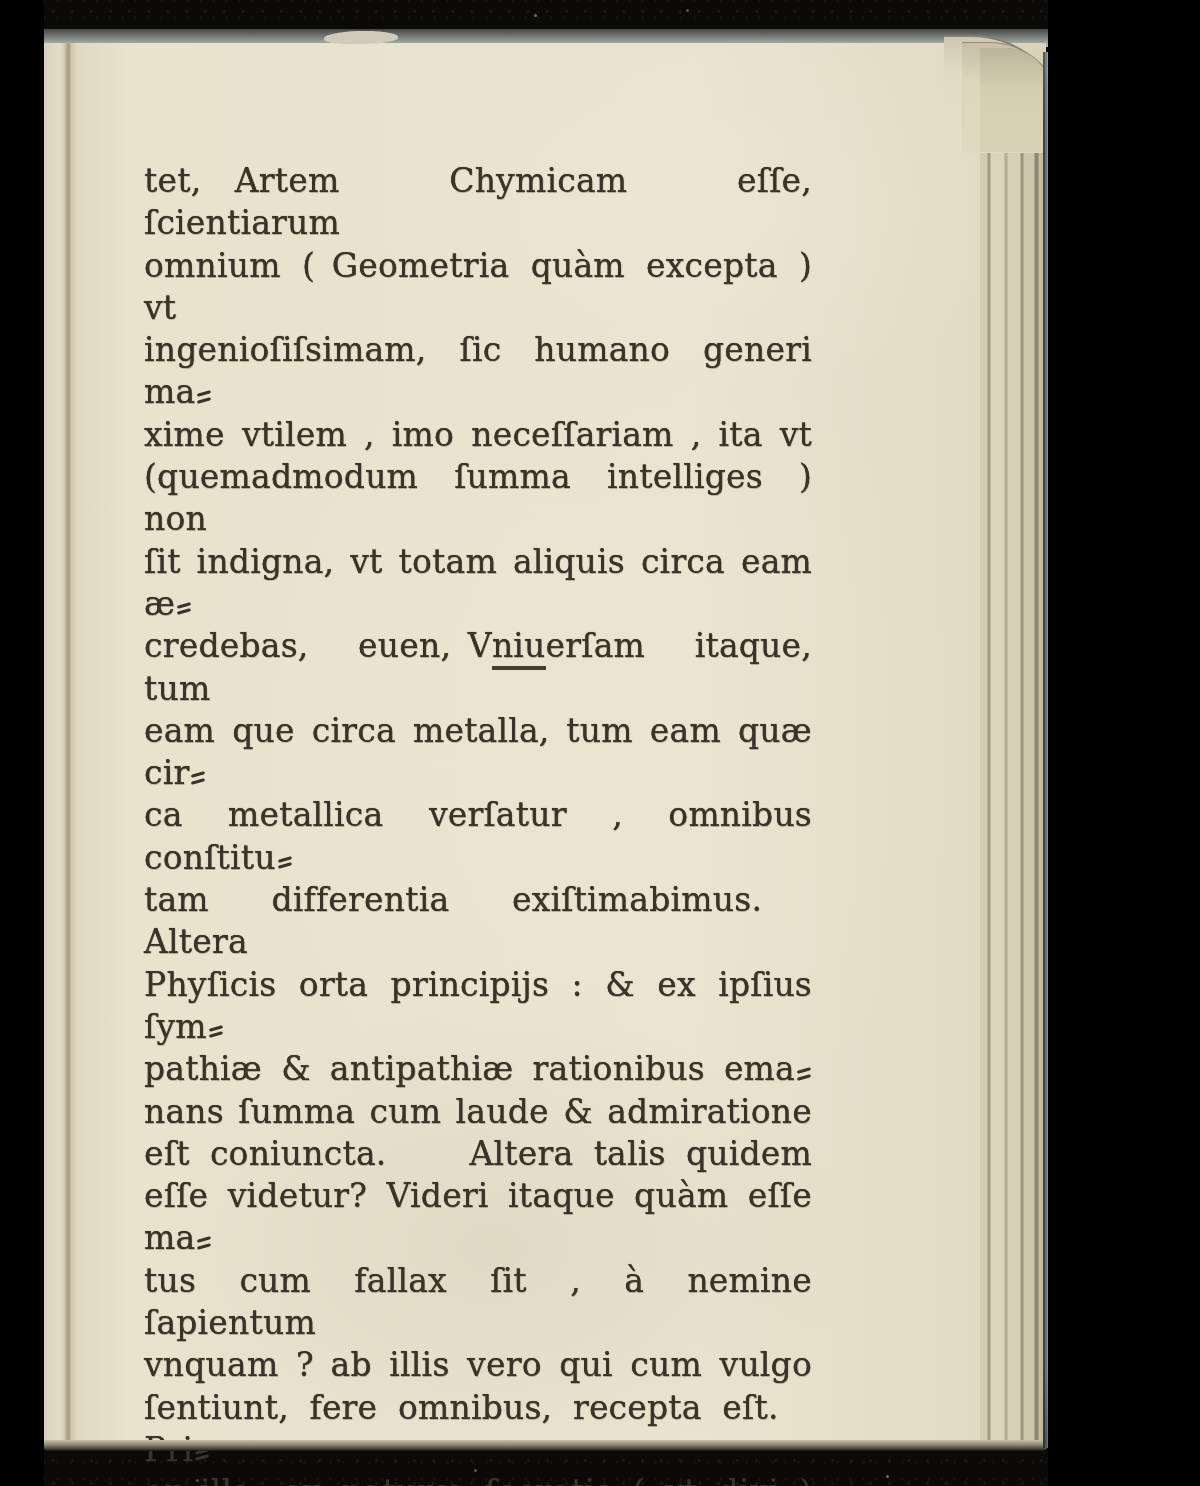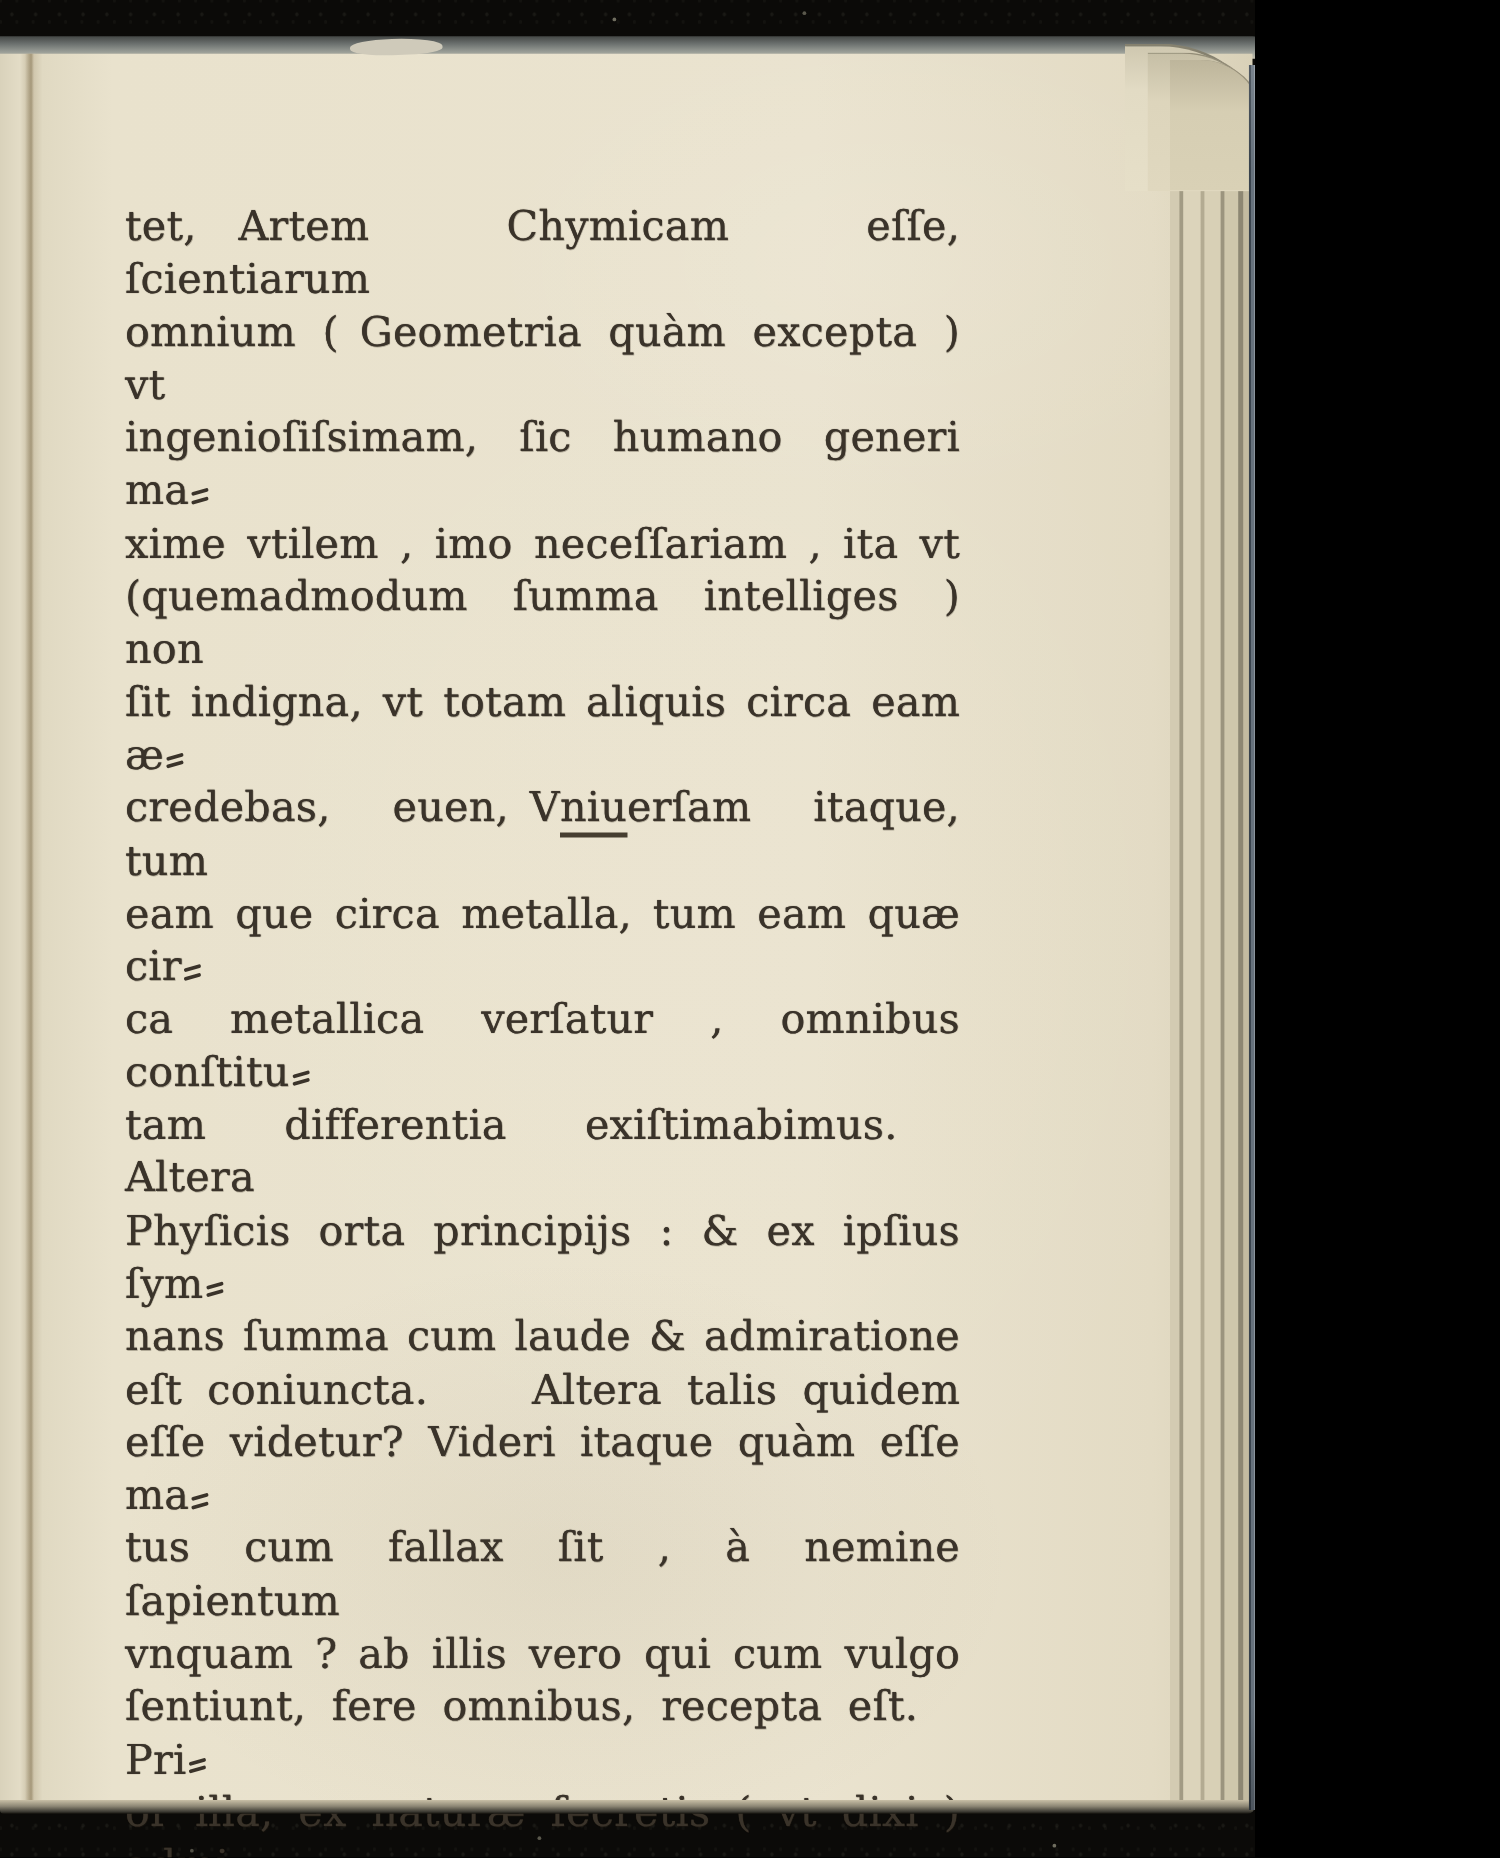--- a/index.html
+++ b/index.html
@@ -4,20 +4,21 @@
 <style>
   html,body{margin:0;padding:0;background:#000;}
   .scene{
     position:relative;width:1004px;height:1486px;overflow:hidden;
     background-color:#0b0a08;
     background-image:radial-gradient(rgba(125,125,108,.13) 1px, transparent 1.6px),
                      radial-gradient(rgba(90,90,78,.10) 1px, transparent 1.4px);
     background-size:19px 23px, 13px 17px;
     background-position:0 0, 7px 9px;
     font-family:"DejaVu Serif","Liberation Serif",serif;
+    margin-left:44px;
   }
   .specks{position:absolute;left:0;top:0;width:3px;height:3px;border-radius:50%;background:transparent;
     box-shadow:490px 14px 0 #6f6d5f, 642px 9px 0 #5a584c, 1093px 22px 0 #7c7a6a,
                1180px 612px 0 #6f6d5f, 1172px 995px 0 #55534a, 1150px 1432px 0 #6f6d5f,
                430px 1469px 0 #5a584c, 842px 1475px 0 #6f6d5f, 152px 1479px 0 #514f45,
                1185px 1262px 0 #5a584c, 1047px 60px 0 #4c4a40;}
   .top-edge{position:absolute;left:0;top:29px;width:1010px;height:18px;z-index:1;
     background:linear-gradient(#454846 0%, #6d7270 35%, #9a9e97 70%, #c2bfae 100%);
     border-radius:0 8px 0 0;}
   .page{position:absolute;left:0;top:43px;width:1002px;height:1400px;z-index:2;
@@ -108,20 +109,21 @@
       <div class="line"><span>omnium ( Geometria quàm excepta ) vt</span></div>
       <div class="line"><span>ingenioſiſsimam, ſic humano generi ma</span><span class="dh"></span></div>
       <div class="line"><span>xime vtilem , imo neceſſariam , ita vt</span></div>
       <div class="line"><span>(quemadmodum ſumma intelliges ) non</span></div>
       <div class="line"><span>ſit indigna, vt totam aliquis circa eam æ</span><span class="dh"></span></div>
       <div class="line"><span>credebas, euen, </span><span>V</span><span class="uline">niu</span><span>erſam itaque, tum</span></div>
       <div class="line"><span>eam que circa metalla, tum eam quæ cir</span><span class="dh"></span></div>
       <div class="line"><span>ca metallica verſatur , omnibus conſtitu</span><span class="dh"></span></div>
       <div class="line"><span>tam differentia exiſtimabimus.  Altera</span></div>
       <div class="line"><span>Phyſicis orta principijs : &amp; ex ipſius ſym</span><span class="dh"></span></div>
+      <div class="line"><span>pathiæ &amp; antipathiæ rationibus ema</span><span class="dh"></span></div>
       <div class="line"><span>nans ſumma cum laude &amp; admiratione</span></div>
       <div class="line"><span>eſt coniuncta.   Altera talis quidem</span></div>
       <div class="line"><span>eſſe videtur? Videri itaque quàm eſſe ma</span><span class="dh"></span></div>
       <div class="line"><span>tus cum fallax ſit , à nemine ſapientum</span></div>
       <div class="line"><span>vnquam ? ab illis vero qui cum vulgo</span></div>
       <div class="line"><span>ſentiunt, fere omnibus, recepta eſt.  Pri</span><span class="dh"></span></div>
       <div class="line"><span>or illa, ex naturæ ſecretis ( vt dixi ) admi</span></div>
   </div>
 </div>
 

